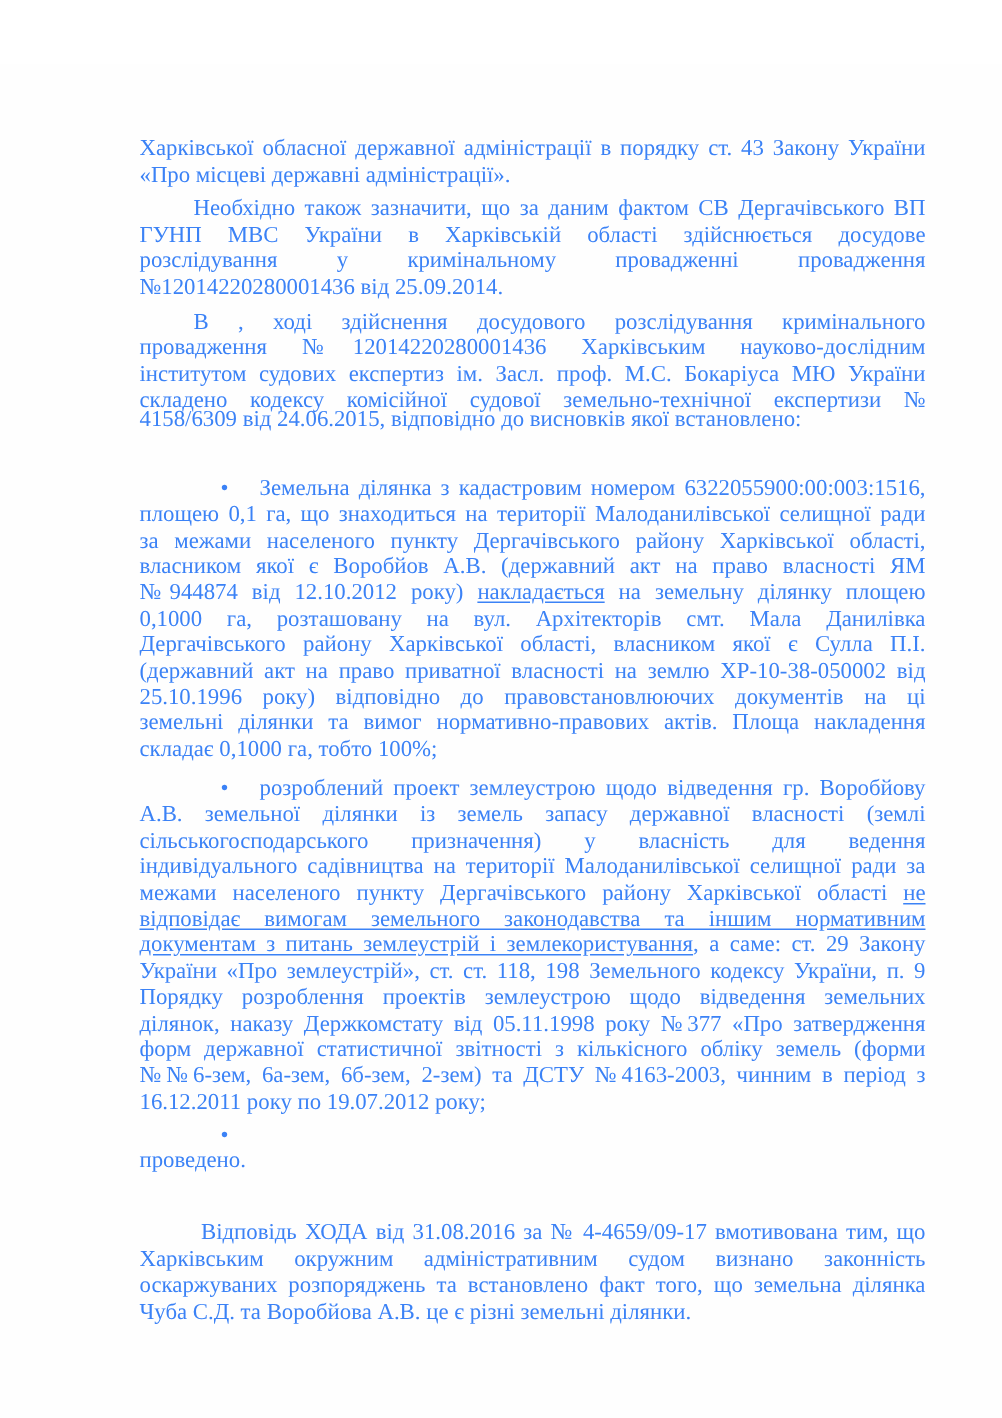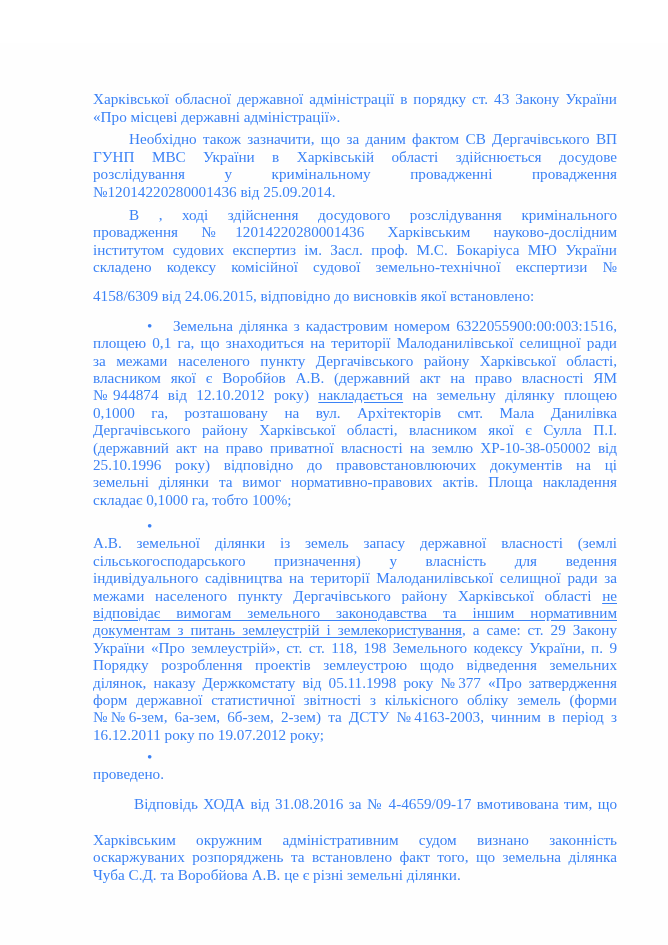--- a/index.html
+++ b/index.html
@@ -45,21 +45,21 @@
     <div class="line" style="top:105px">ГУНП МВС України в Харківській області здійснюється досудове</div>
     <div class="line" style="top:122px">розслідування у кримінальному провадженні провадження</div>
     <div class="line last" style="top:140px">№12014220280001436 від 25.09.2014.</div>
   </div>
 
   <div>
     <div class="line indent" style="top:163px">В , ході здійснення досудового розслідування кримінального</div>
     <div class="line" style="top:180px">провадження №12014220280001436 Харківським науково-дослідним</div>
     <div class="line" style="top:198px">інститутом судових експертиз ім. Засл. проф. М.С. Бокаріуса МЮ України</div>
     <div class="line" style="top:215px">складено кодексу комісійної судової земельно-технічної експертизи №</div>
-    <div class="line last" style="top:244px">4158/6309 від 24.06.2015, відповідно до висновків якої встановлено:</div>
+    <div class="line last" style="top:228px">4158/6309 від 24.06.2015, відповідно до висновків якої встановлено:</div>
   </div>
 
   <div>
     <div class="line bullet-line" style="top:274px">
       <span class="dot">•</span>
       <span class="btext">Земельна ділянка з кадастровим номером 6322055900:00:003:1516,</span>
     </div>
     <div class="line" style="top:291px">площею 0,1 га, що знаходиться на території Малоданилівської селищної ради</div>
     <div class="line" style="top:309px">за межами населеного пункту Дергачівського району Харківської області,</div>
     <div class="line" style="top:326px">власником якої є Воробйов А.В. (державний акт на право власності ЯМ</div>
@@ -70,20 +70,21 @@
     <div class="line" style="top:378px">Дергачівського району Харківської області, власником якої є Сулла П.І.</div>
     <div class="line" style="top:396px">(державний акт на право приватної власності на землю ХР-10-38-050002 від</div>
     <div class="line" style="top:413px">25.10.1996 року) відповідно до правовстановлюючих документів на ці</div>
     <div class="line" style="top:430px">земельні ділянки та вимог нормативно-правових актів. Площа накладення</div>
     <div class="line last" style="top:448px">складає 0,1000 га, тобто 100%;</div>
   </div>
 
   <div>
     <div class="line bullet-line" style="top:474px">
       <span class="dot">•</span>
+      <span class="btext">розроблений проект землеустрою щодо відведення гр. Воробйову</span>
     </div>
     <div class="line" style="top:491px">А.В. земельної ділянки із земель запасу державної власності (землі</div>
     <div class="line" style="top:509px">сільськогосподарського призначення) у власність для ведення</div>
     <div class="line" style="top:526px">індивідуального садівництва на території Малоданилівської селищної ради за</div>
     <div class="line" style="top:544px">
       <span>межами населеного пункту Дергачівського району Харківської області </span><u>не</u>
     </div>
     <div class="line" style="top:561px">
       <u>відповідає вимогам земельного законодавства та іншим нормативним</u>
     </div>
@@ -99,19 +100,19 @@
   </div>
 
   <div>
     <div class="line bullet-line" style="top:705px">
       <span class="dot">•</span>
     </div>
     <div class="line last" style="top:722px">проведено.</div>
   </div>
 
   <div>
-    <div class="line indent" style="top:752px; left:134px; width:483px;font-family:Liberation Serif, serif;">Відповідь ХОДА від 31.08.2016 за № 4-4659/09-17 вмотивована тим, що</div>
+    <div class="line indent" style="top:770px; left:134px; width:483px;font-family:Liberation Serif, serif;">Відповідь ХОДА від 31.08.2016 за № 4-4659/09-17 вмотивована тим, що</div>
     <div class="line" style="top:788px">Харківським окружним адміністративним судом визнано законність</div>
     <div class="line" style="top:805px">оскаржуваних розпоряджень та встановлено факт того, що земельна ділянка</div>
     <div class="line last" style="top:823px">Чуба С.Д. та Воробйова А.В. це є різні земельні ділянки.</div>
   </div>
 
 </div>
 
 </body></html>

